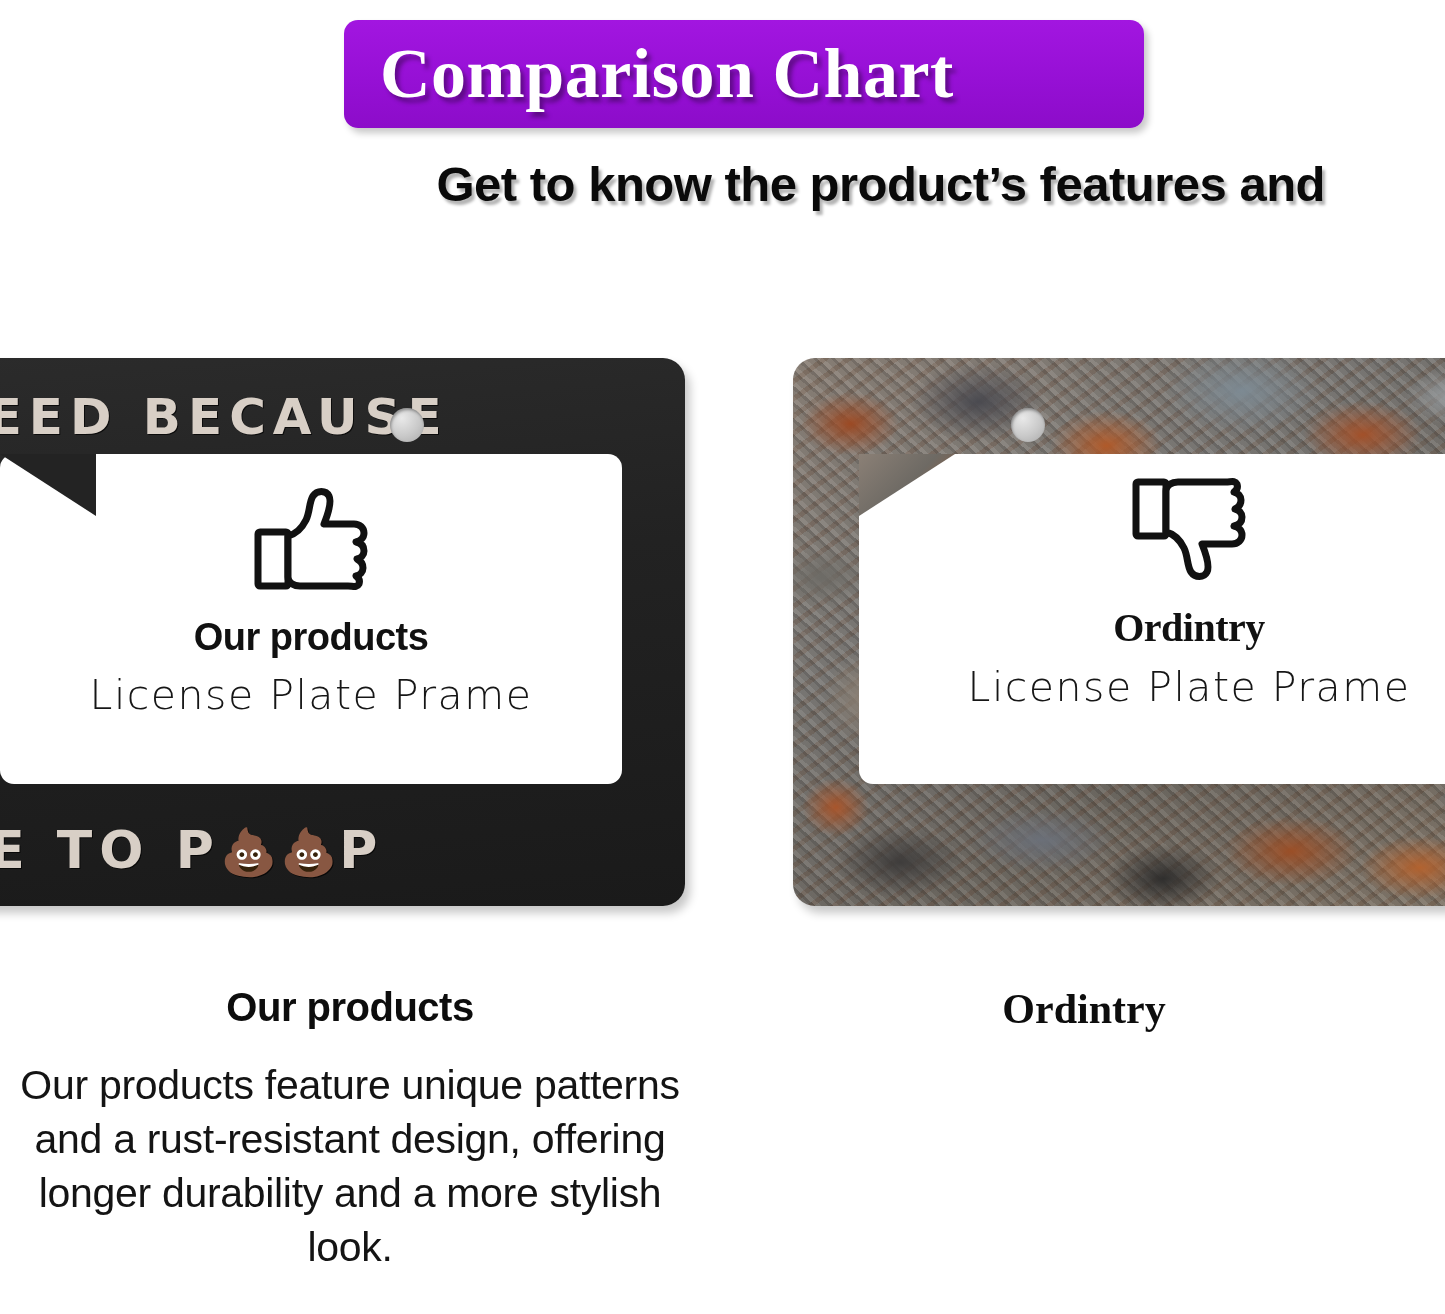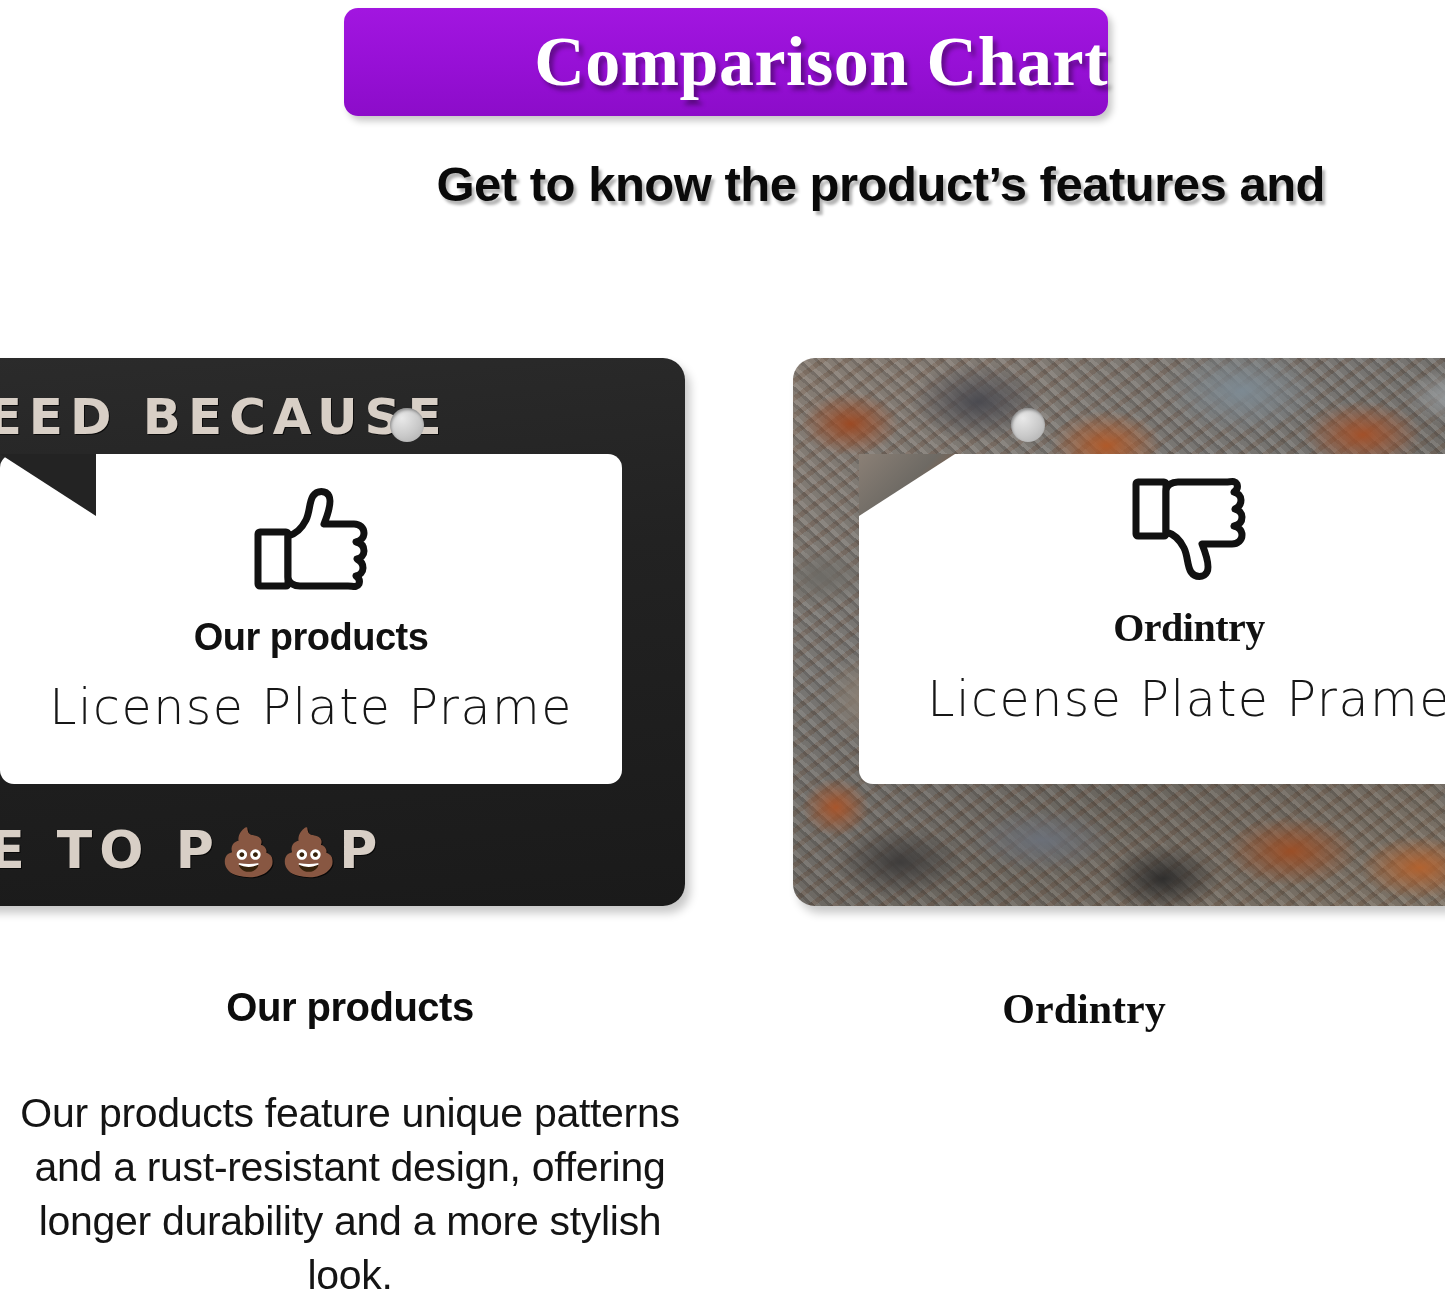--- a/index.html
+++ b/index.html
@@ -5,25 +5,25 @@
   html,body{margin:0;padding:0;}
   body{
     width:1445px;height:1314px;background:#ffffff;
     font-family:"Liberation Sans",sans-serif;
     overflow:hidden;position:relative;
   }
   .page{position:relative;width:1445px;height:1314px;background:#fff;}
 
   
   .banner{
-    position:absolute;left:344px;top:8px;width:764px;height:108px;
+    position:absolute;left:344px;top:20px;width:764px;height:108px;
     border-radius:14px;
     background:linear-gradient(180deg,#a216e0 0%,#9610d5 55%,#8c0cc9 100%);
     box-shadow:4px 5px 7px rgba(0,0,0,0.22);
-    display:flex;align-items:center;justify-content:flex-end;
+    display:flex;align-items:center;justify-content:flex-start;padding-left:36px;
   }
   .banner-title{
     font-family:"Liberation Serif",serif;
     font-weight:700;font-size:70px;line-height:1;color:#ffffff;
     letter-spacing:0.5px;
     text-shadow:4px 5px 4px rgba(0,0,0,0.35);
     white-space:nowrap;
   }
 
   
@@ -127,36 +127,36 @@
     box-sizing:border-box;
   }
   .frame-right .plate-inner{padding-top:18px;}
   .thumb-icon{display:block;}
   .plate-label{
     margin-top:16px;font-size:38px;font-weight:700;color:#111;
     font-family:"Liberation Sans",sans-serif;letter-spacing:-0.5px;
   }
   .plate-label.serif{font-family:"Liberation Serif",serif;font-size:40px;}
   .plate-sub{
-    margin-top:20px;font-size:49px;color:#161616;font-weight:300;
+    margin-top:12px;font-size:41px;color:#161616;font-weight:300;
     font-family:"DejaVu Sans",sans-serif;letter-spacing:1.5px;
   }
 
   
   .cols{position:absolute;left:0;top:985px;width:1445px;height:329px;}
   .col{position:absolute;top:0;width:672px;text-align:center;}
   .col-left{left:14px;}
   .col-right{left:748px;}
   .col-title{
     font-size:40px;font-weight:700;color:#0d0d0d;
     font-family:"Liberation Sans",sans-serif;letter-spacing:-0.5px;
   }
   .col-title.serif{font-family:"Liberation Serif",serif;font-size:42px;letter-spacing:0;}
   .col-body{
-    margin-top:56px;font-size:41px;line-height:1.32;color:#141414;
+    margin-top:28px;font-size:41px;line-height:1.32;color:#141414;
     font-weight:400;font-family:"Liberation Sans",sans-serif;
     letter-spacing:-0.3px;
   }
 </style>
 </head>
 <body>
 
 <div class="page">
 
   <div class="banner">

